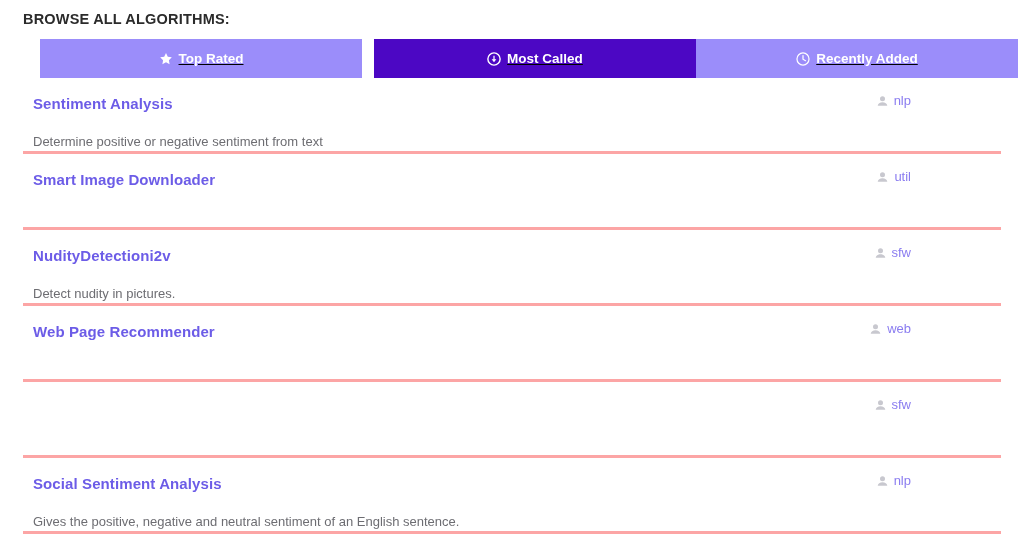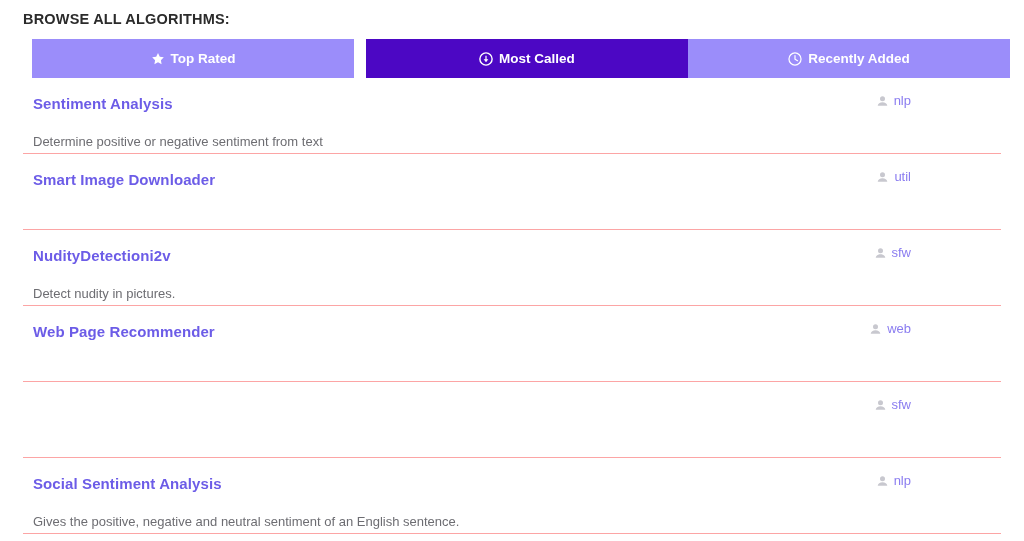--- a/index.html
+++ b/index.html
@@ -32,26 +32,27 @@
     font-weight: bold;
     letter-spacing: 0.2px;
     color: #2b2b2b;
     line-height: 20px;
     white-space: nowrap;
   }
 
   
   .tab-bar {
     position: absolute;
-    left: 32px;
+    left: 40px;
     top: 39px;
     width: 978px;
     height: 39px;
     display: flex;
     overflow: hidden;
+    text-decoration: underline;
   }
   .tab {
     flex: 1 1 0;
     display: flex;
     align-items: center;
     justify-content: center;
     gap: 6px;
     color: #ffffff;
     font-size: 13.5px;
     font-weight: bold;
@@ -80,21 +81,21 @@
   
   .algo-list {
     position: absolute;
     left: 23px;
     top: 78px;
     width: 978px;
   }
   .algo-row {
     position: relative;
     height: 76px;
-    border-bottom: 1px solid #fca5a5;
+    border-bottom: 3px solid #fca5a5;
     box-sizing: border-box;
   }
   .algo-main {
     position: absolute;
     left: 10px;
     top: 0;
     right: 200px;
   }
   .algo-title {
     display: block;

